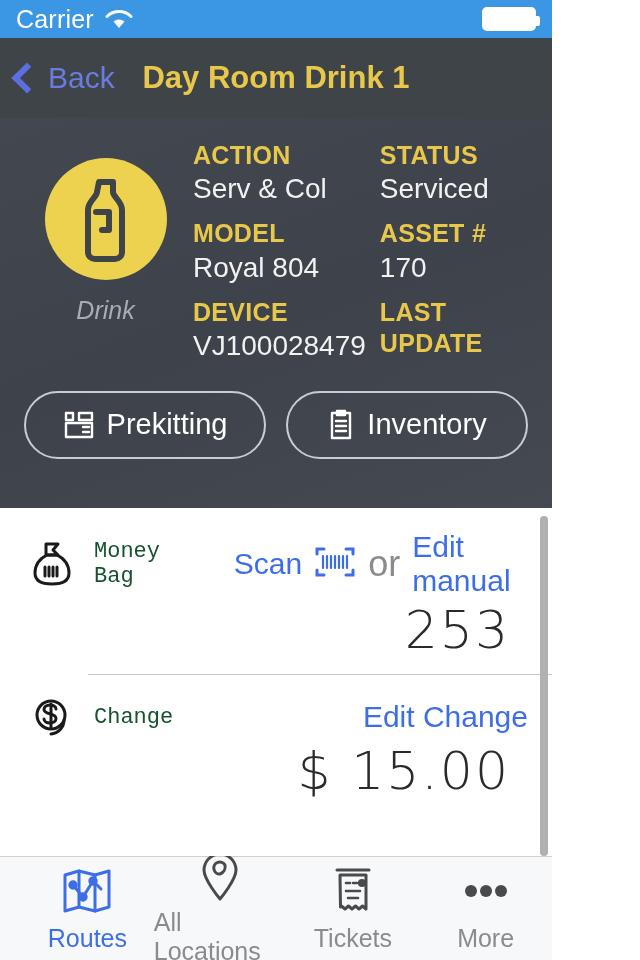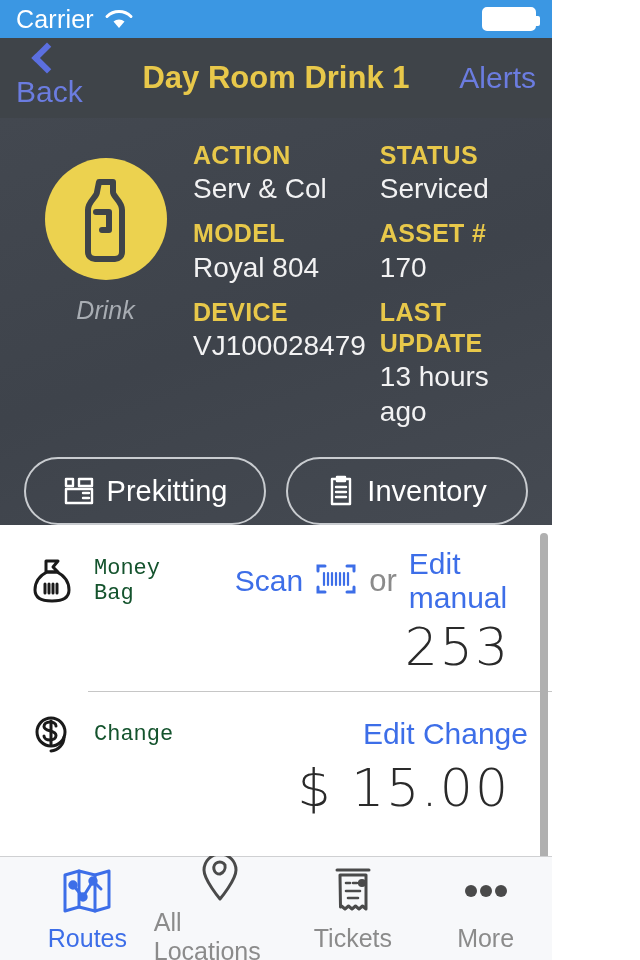--- a/index.html
+++ b/index.html
@@ -42,21 +42,20 @@
     height:80px; flex:0 0 80px;
     background:#3f4449;
     display:flex; align-items:center;
     padding:0 16px;
     position:relative;
   }
   .nav-back {
     display:flex; align-items:center; gap:6px;
     color:#6b7ce0; font-size:30px;
     z-index:2;
-    flex-direction:column;
   }
   .chevron-left {
     width:22px; height:22px;
     border-left:6px solid #5b6fe0;
     border-bottom:6px solid #5b6fe0;
     transform:rotate(45deg);
     margin-right:4px;
   }
   .nav-title {
     position:absolute; left:0; right:0; top:0; bottom:0;
@@ -123,21 +122,21 @@
   }
   .money-row {
     padding:22px 24px 14px 28px;
     position:relative;
   }
   .row-head { display:flex; align-items:center; gap:18px; }
   .row-icon { width:48px; flex:0 0 48px; display:flex; justify-content:center; }
   .row-title { color:#14532d; font-size:22px;font-family:Liberation Mono, monospace; }
   .row-actions { display:flex; align-items:center; gap:12px; margin-left:18px; }
   .link-blue { color:#3d6ee8; font-size:30px; }
-  .or-text { color:#8b8b8b; font-size:31px; }
+  .or-text { color:#8b8b8b; font-size:36px; }
   .row-value {
     text-align:right; color:#2a2a2a;
     font-size:52px; font-weight:100;
     font-family:"DejaVu Sans", sans-serif;
     letter-spacing:2px;
     padding-right:18px; margin-top:2px;
   }
   .row-actions-right { margin-left:auto; }
   .divider {
     height:1px; background:#c6c6c6;
@@ -185,21 +184,20 @@
     <span class="status-spacer"></span>
     <span class="battery"></span>
   </div>
 
   <div class="nav-bar">
     <div class="nav-back">
       <span class="chevron-left"></span>
       <span>Back</span>
     </div>
     <div class="nav-title">Day Room Drink 1</div>
-    <div class="nav-alerts">Alerts</div>
   </div>
 
   <div class="detail-panel">
 
     <div class="detail-top">
 
       <div class="asset-visual">
         <div class="asset-circle">
           <svg width="62" height="86" viewBox="0 0 62 86">
             <g fill="none" stroke="#3f4449" stroke-width="6" stroke-linejoin="round" stroke-linecap="round">
@@ -227,21 +225,20 @@
         <div class="field">
           <div class="field-label">ASSET #</div>
           <div class="field-value">170</div>
         </div>
         <div class="field">
           <div class="field-label">DEVICE</div>
           <div class="field-value">VJ100028479</div>
         </div>
         <div class="field">
           <div class="field-label">LAST UPDATE</div>
-          <div class="field-value">13 hours ago</div>
         </div>
       </div>
     </div>
 
     <div class="action-row">
       <div class="pill-button">
         <svg width="32" height="30" viewBox="0 0 32 30">
           <g fill="none" stroke="#ffffff" stroke-width="2.4" stroke-linejoin="round" stroke-linecap="round">
             <path d="M3 3 h7 v7 h-7 z"></path>
             <path d="M3 13 h26 v14 h-26 z"></path>

